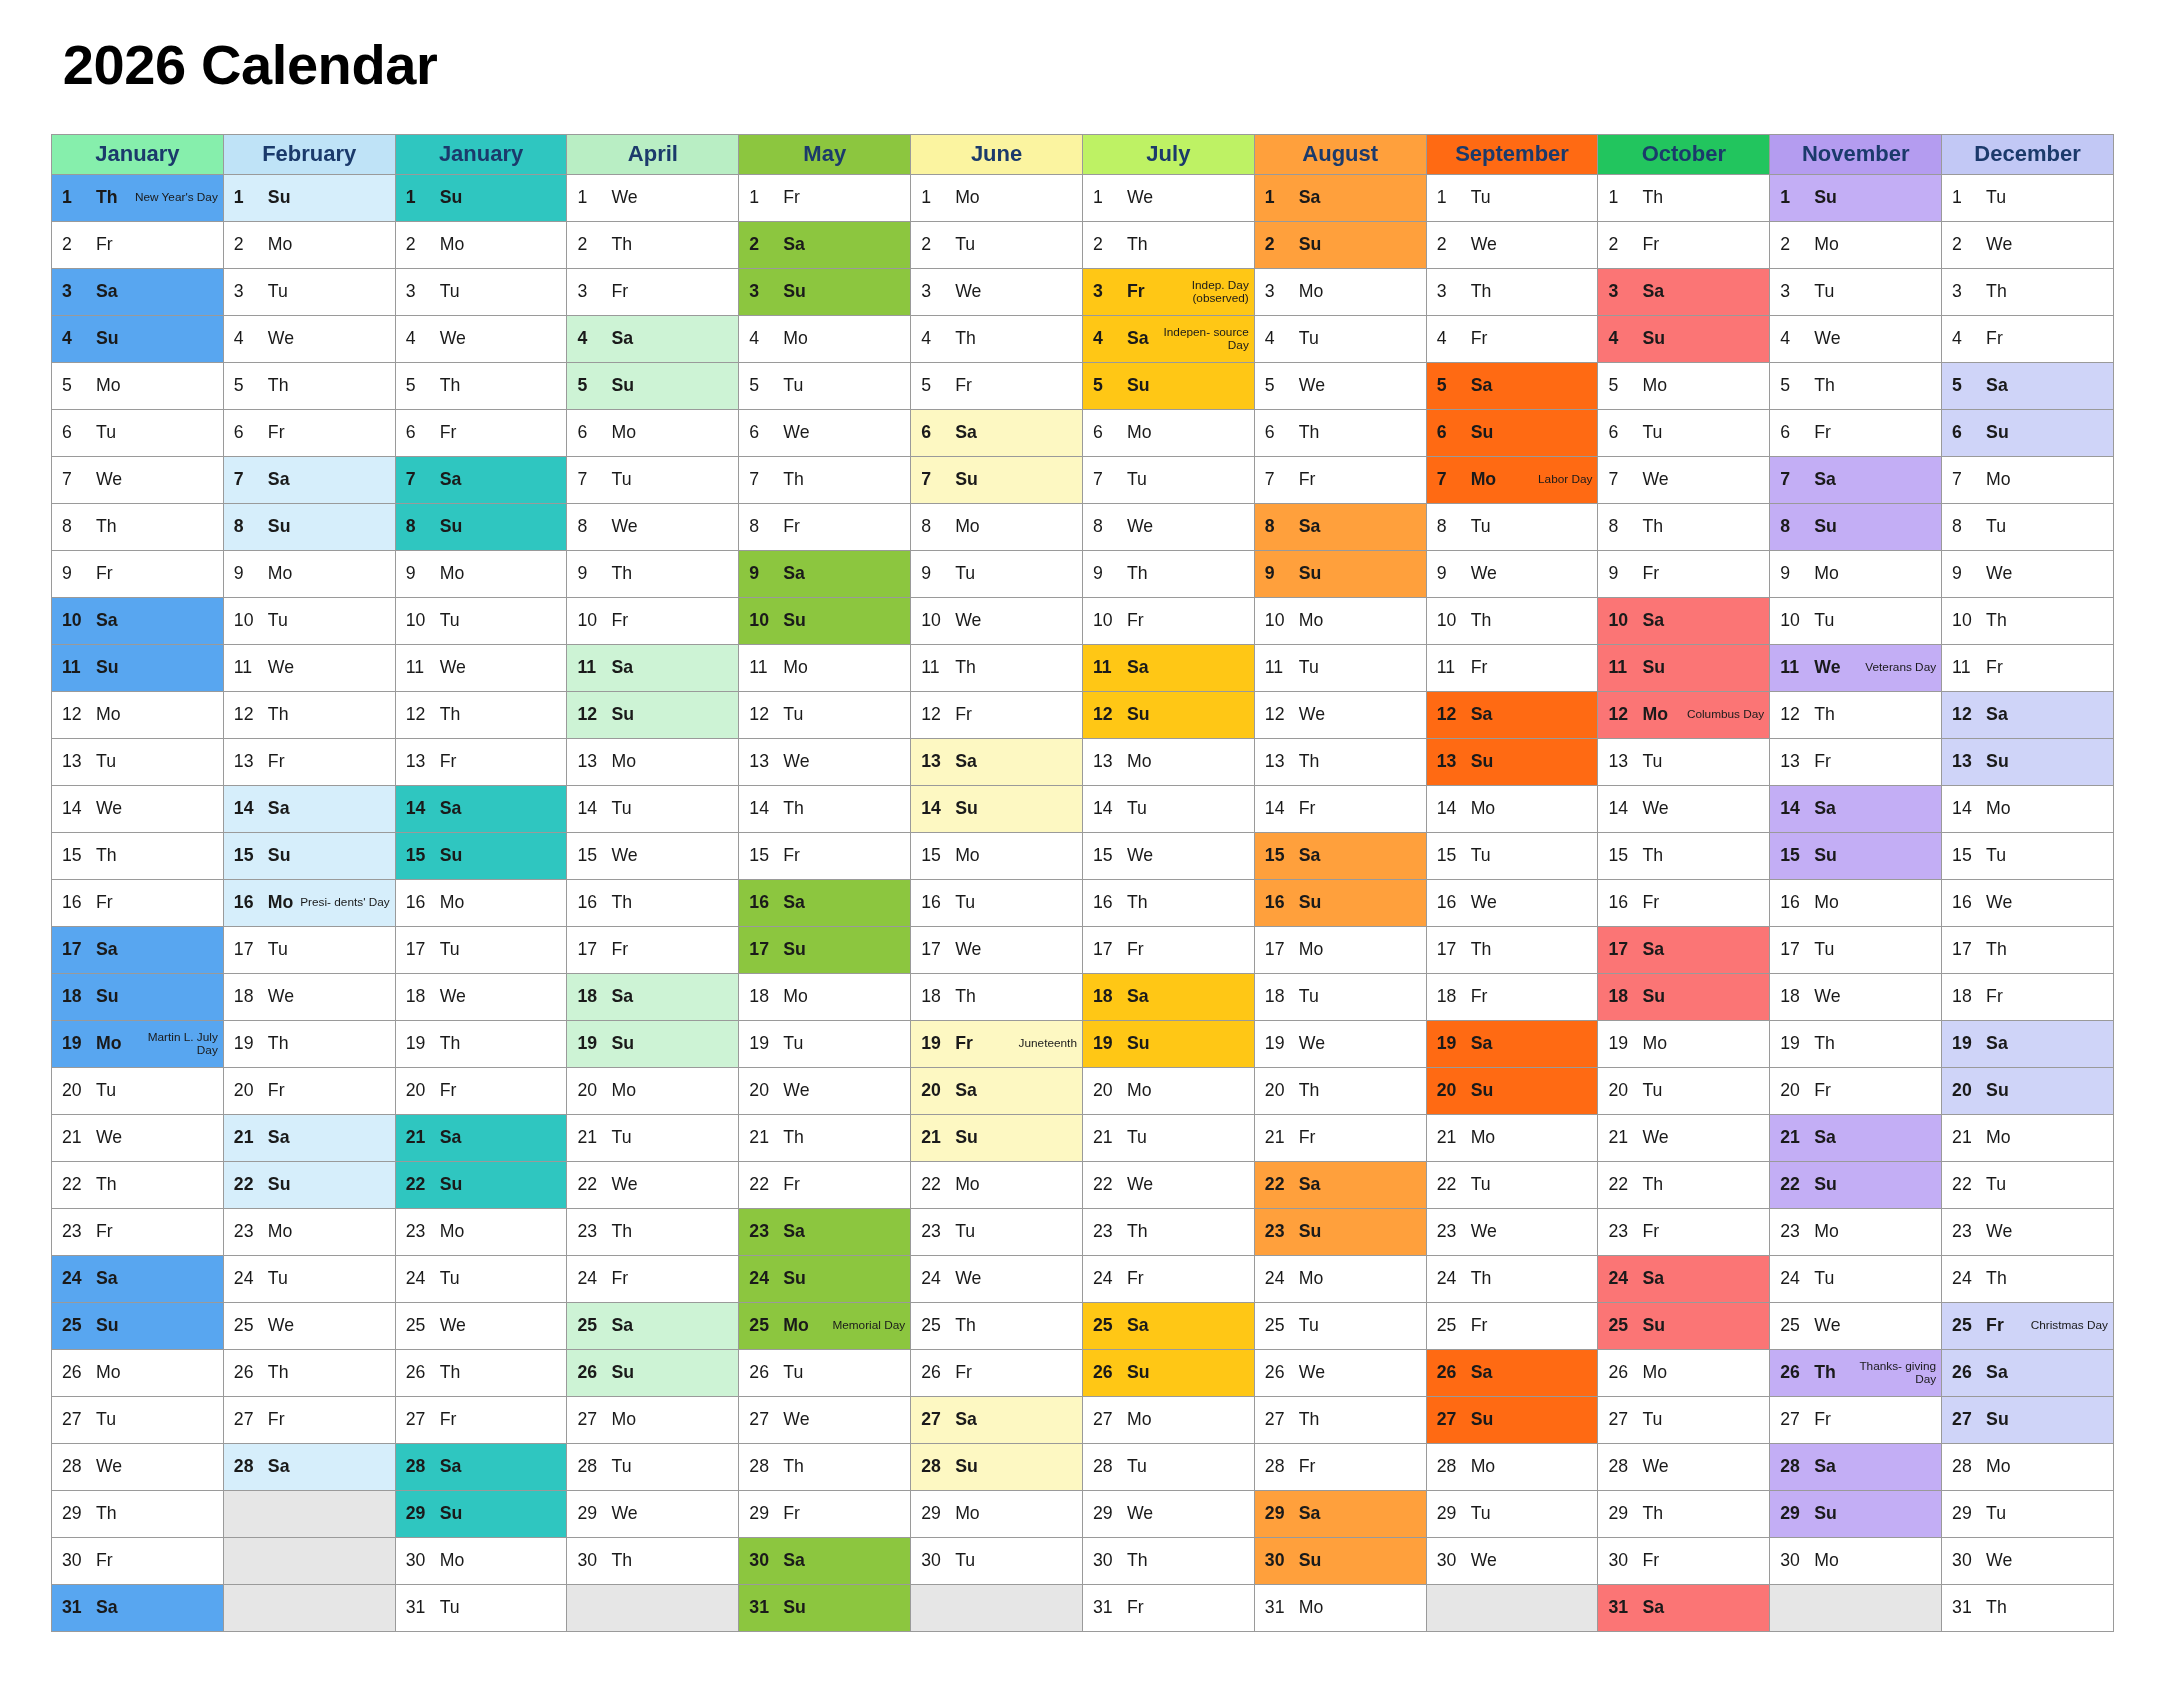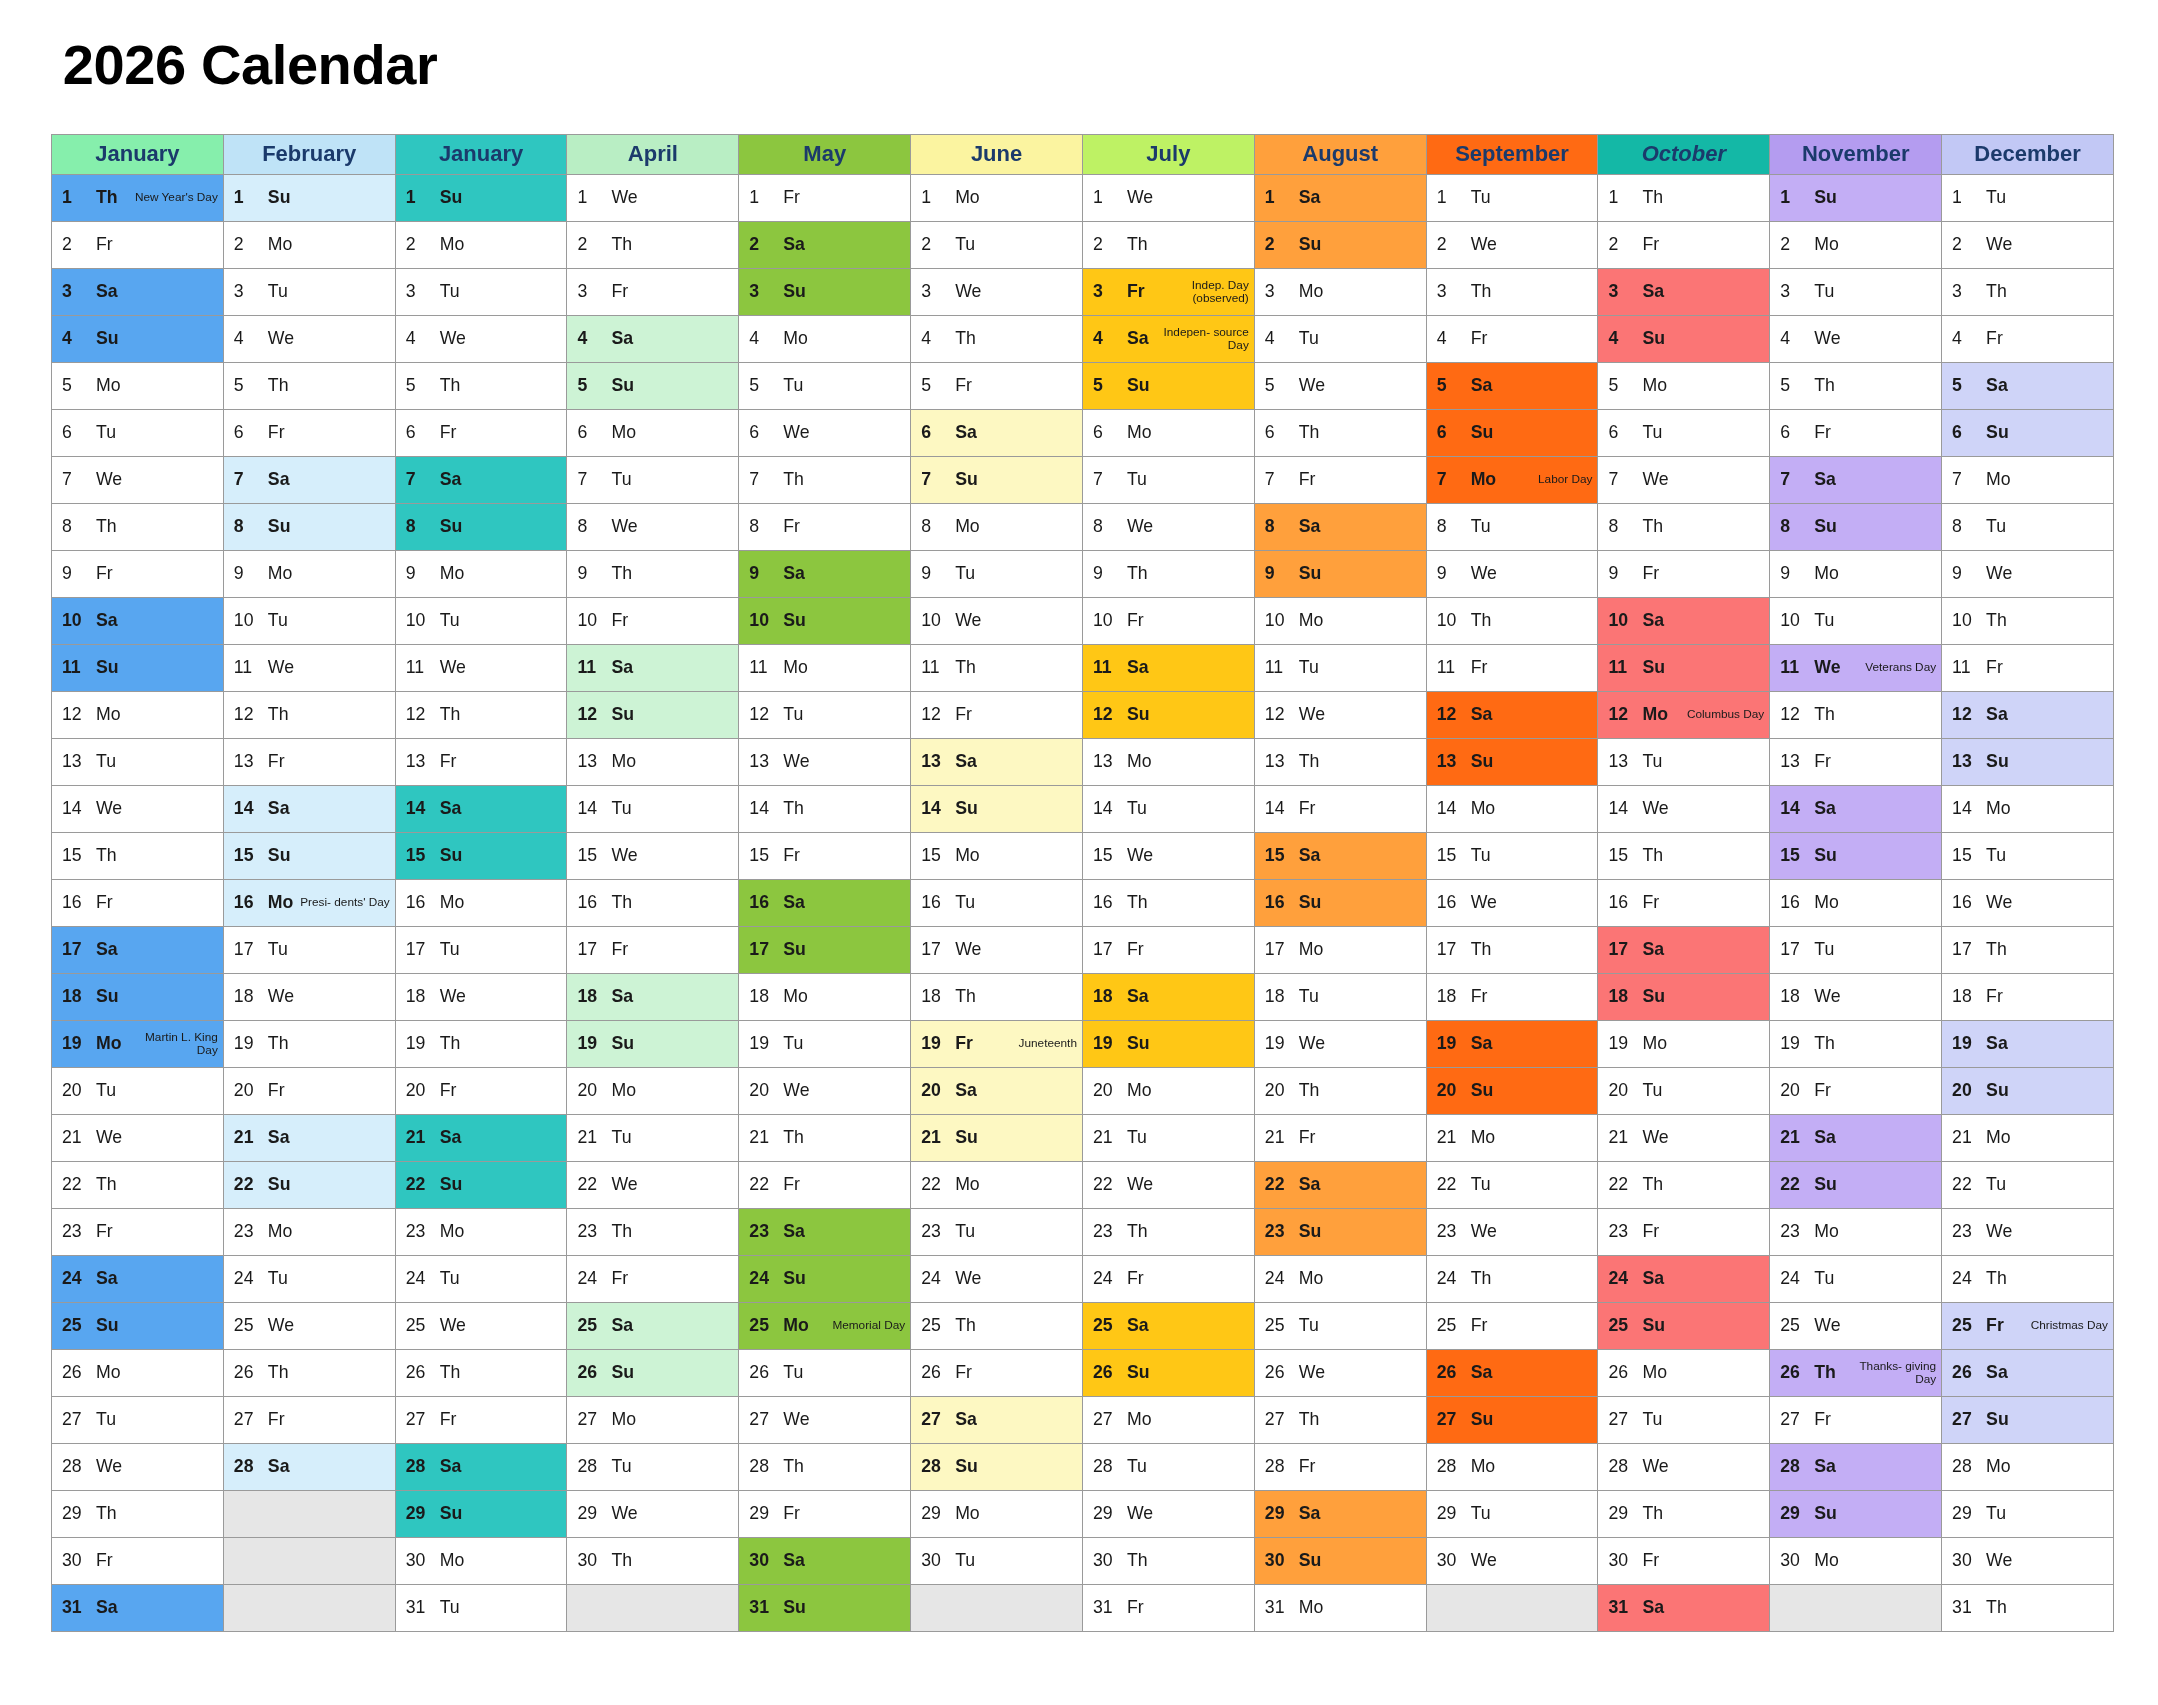--- a/index.html
+++ b/index.html
@@ -122,21 +122,21 @@
       <tr id="head-row">
           <th style="background: #86efac;">January</th>
           <th style="background: rgb(191, 227, 247);">February</th>
           <th style="background: rgb(47, 198, 192);">January</th>
           <th style="background: rgb(185, 238, 196);">April</th>
           <th style="background: rgb(140, 198, 63);">May</th>
           <th style="background: rgb(251, 244, 160);">June</th>
           <th style="background: #bef264;">July</th>
           <th style="background: rgb(255, 160, 60);">August</th>
           <th style="background: rgb(255, 106, 19);">September</th>
-          <th style="background: #14b8a6; font-style: italic;">October</th>
+          <th style="background: #22c55e;">October</th>
           <th style="background: rgb(180, 156, 240);">November</th>
           <th style="background: rgb(194, 200, 245);">December</th>
         </tr>
     </thead>
     <tbody id="cal-body">
         <tr>
           <td style="background: rgb(88, 166, 240);">
             <div class="cell we">
               <span class="dnum">1</span>
               <span class="dow">Th</span>
@@ -1472,21 +1472,21 @@
               <span class="dnum">18</span>
               <span class="dow">Fr</span>
             </div>
           </td>
         </tr>
         <tr>
           <td style="background: rgb(88, 166, 240);">
             <div class="cell we">
               <span class="dnum">19</span>
               <span class="dow">Mo</span>
-              <span class="hol">Martin L. King Day</span>
+              <span class="hol">Martin L. July Day</span>
             </div>
           </td>
           <td>
             <div class="cell">
               <span class="dnum">19</span>
               <span class="dow">Th</span>
             </div>
           </td>
           <td>
             <div class="cell">

